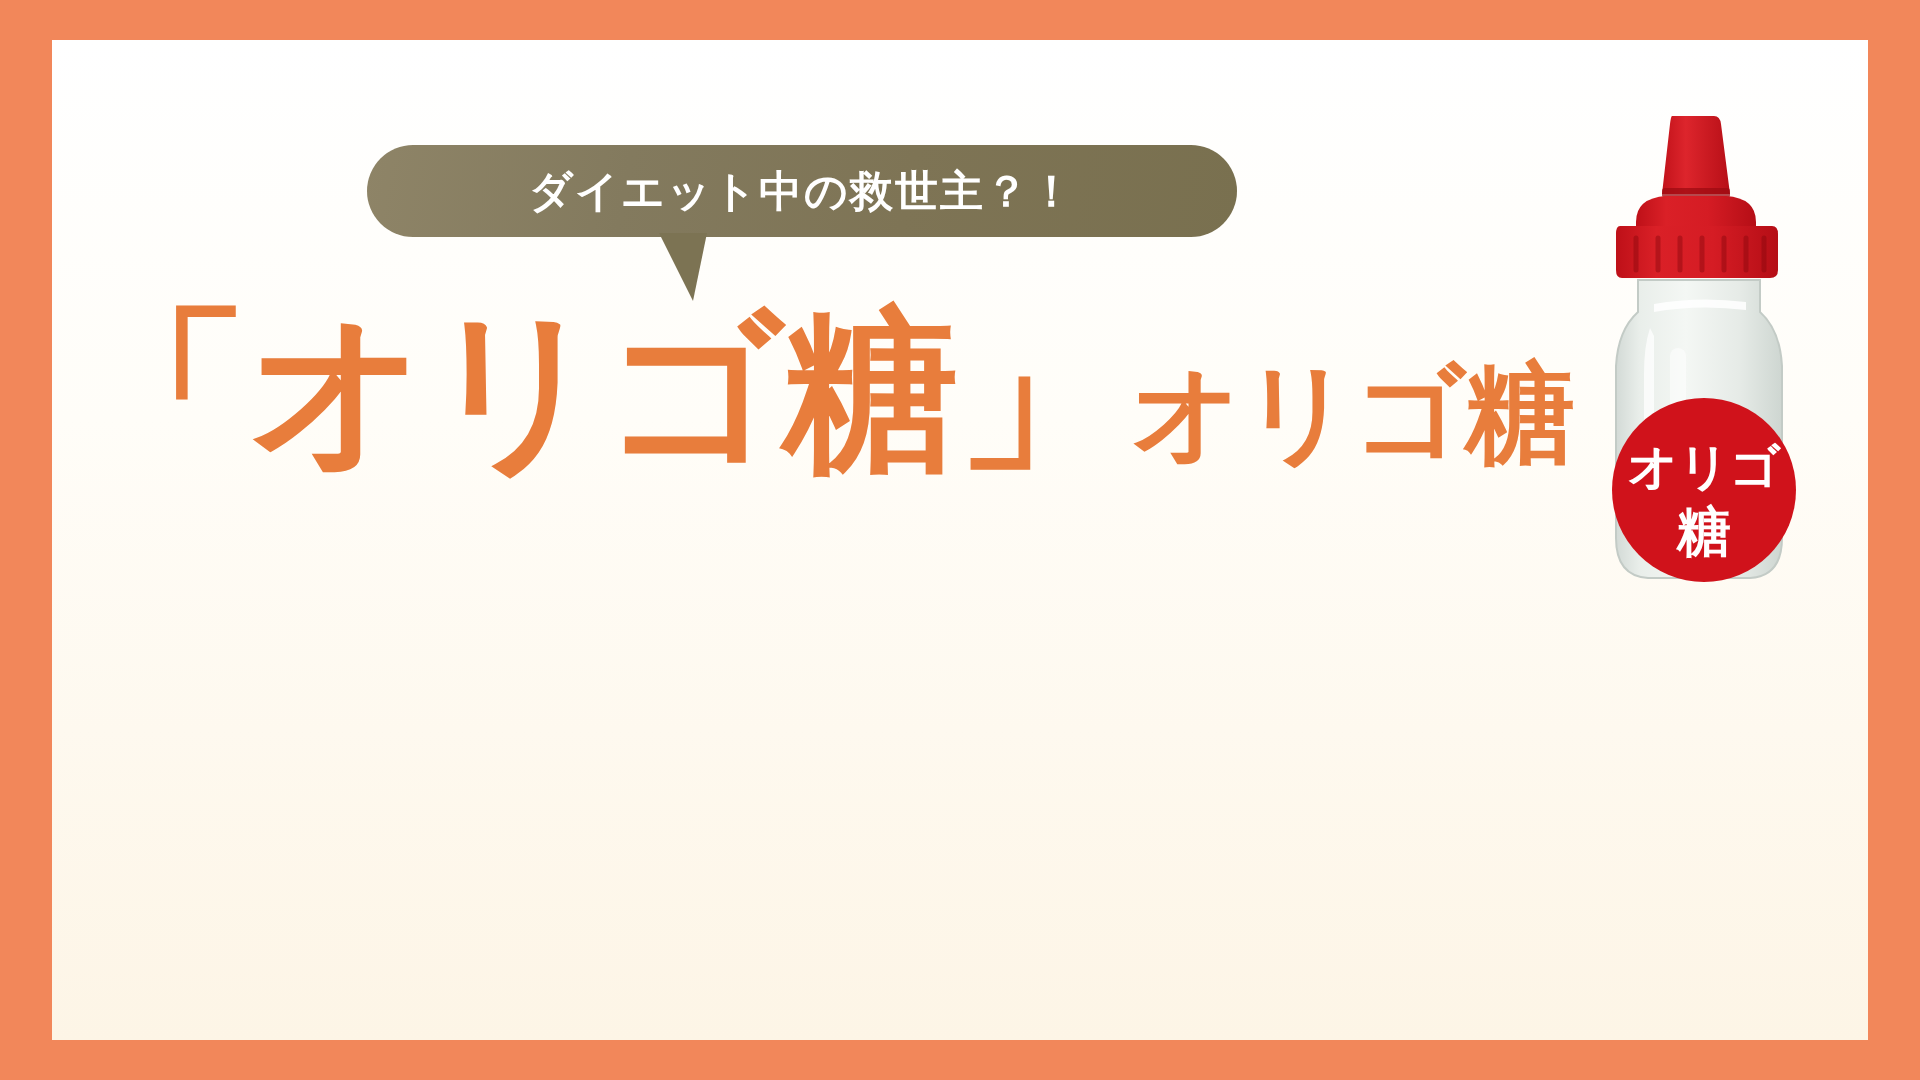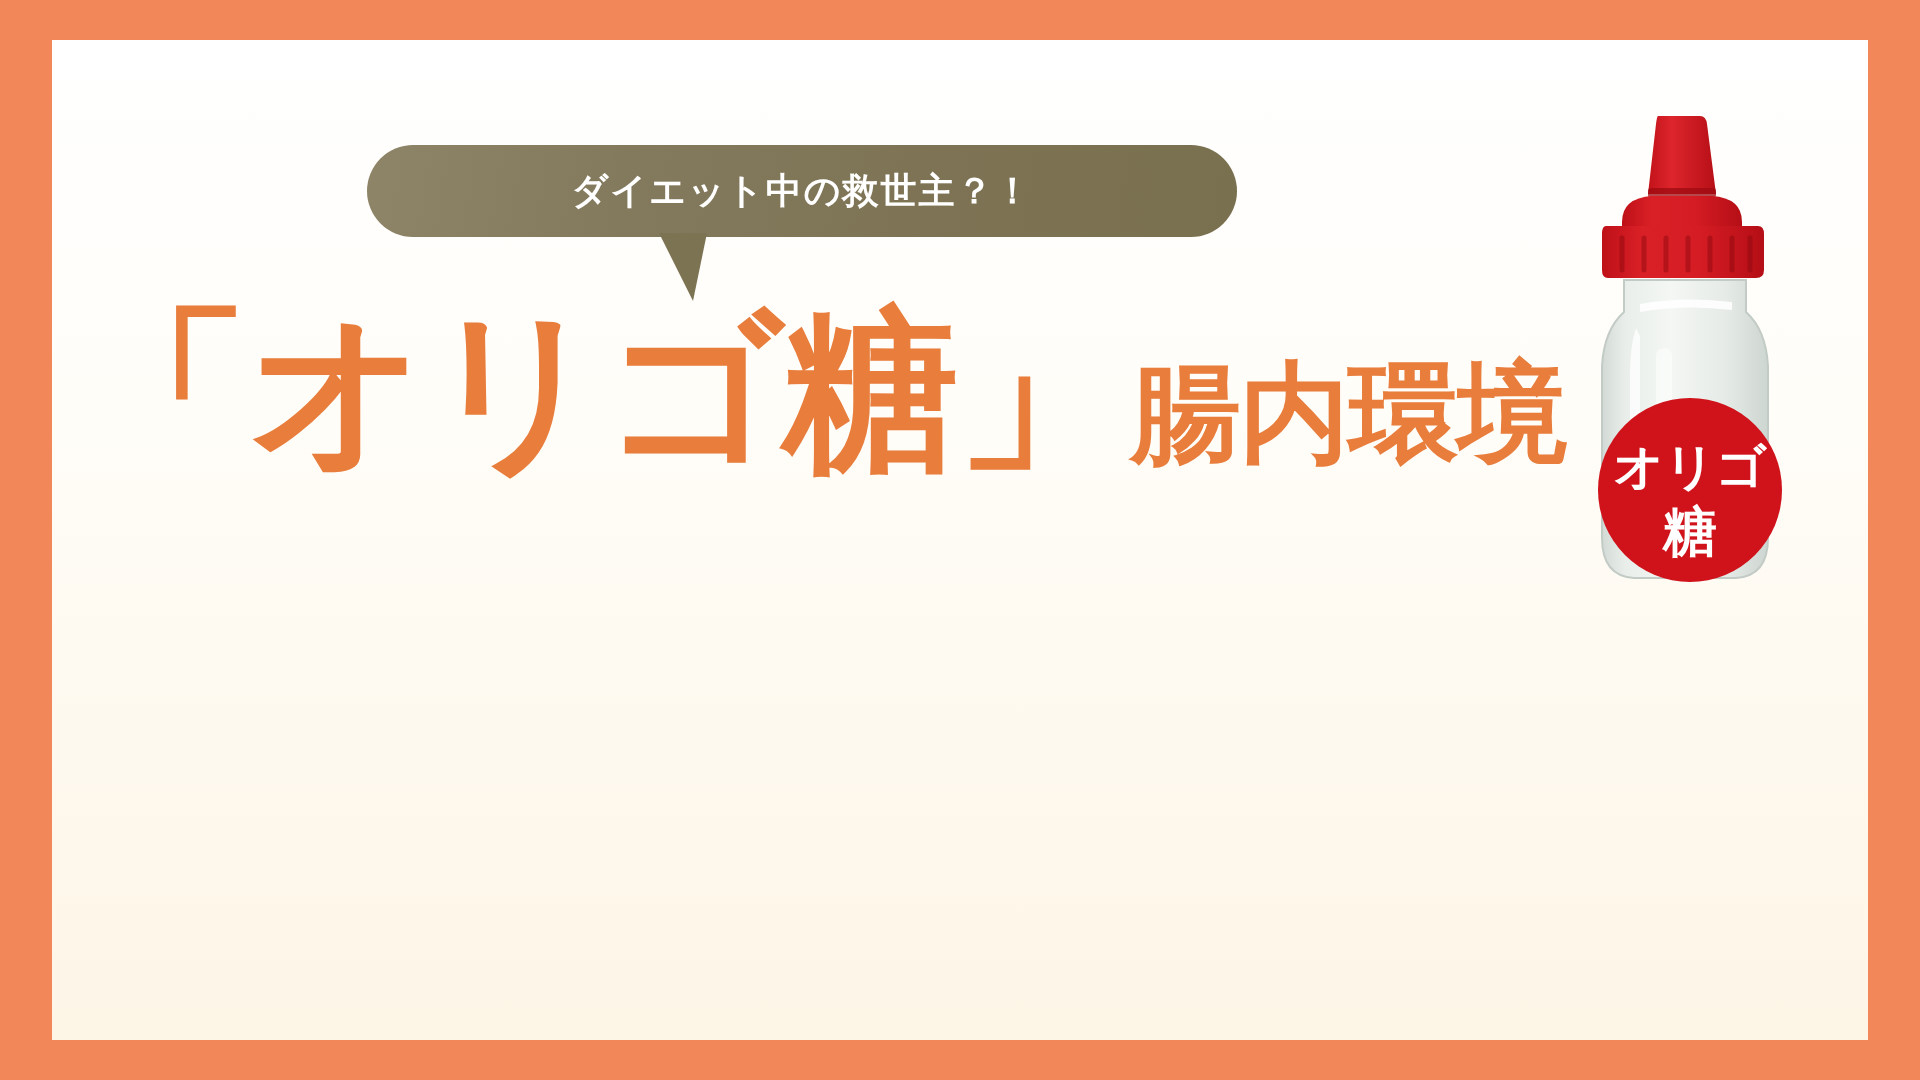--- a/index.html
+++ b/index.html
@@ -44,21 +44,21 @@
     position: relative;
     height: 92px;
     border-radius: 46px;
     background: linear-gradient(100deg, #8E8467 0%, #837A5E 30%, #7E7455 62%, #79704F 100%);
     display: flex;
     align-items: center;
     justify-content: center;
   }
   #bubble-text {
     color: #FFFFFF;
-    font-size: 36px;
+    font-size: 43px;
     font-weight: 700;
     letter-spacing: 2px;
     white-space: nowrap;
     line-height: 1;
   }
   #bubble-tail {
     position: absolute;
     left: 292px;
     top: 88px;
     width: 0;
@@ -97,21 +97,21 @@
     letter-spacing: -1px;
   }
   .hl-sm {
     font-size: 110px;
     letter-spacing: -1px;
   }
 
   
   #bottle {
     position: absolute;
-    right: 48px;
+    right: 34px;
     top: 58px;
     width: 260px;
     height: 500px;
   }
   #bottle svg { display: block; width: 100%; height: 100%; }
   .label-text {
     fill: #FFFFFF;
     font-family: "DejaVu Sans", "Liberation Sans", sans-serif;
     font-weight: 700;
     text-anchor: middle;
@@ -126,21 +126,21 @@
     <div id="bubble-wrap">
       <div id="bubble">
         <span id="bubble-text">ダイエット中の救世主？！</span>
       </div>
       <div id="bubble-tail"></div>
     </div>
 
     <div id="headline">
       <div class="hl-line">
         <span class="hl-big">「オリゴ糖」</span>
-        <span class="hl-sm">腸内環境</span>
+        <span class="hl-sm">オリゴ糖</span>
       </div>
     </div>
 
     <div id="bottle">
       <svg viewBox="0 0 260 500" xmlns="http://www.w3.org/2000/svg">
         <defs>
           <linearGradient id="bodyGrad" x1="0" y1="0" x2="1" y2="0">
             <stop offset="0%" stop-color="#D3DAD6"></stop>
             <stop offset="14%" stop-color="#E9EEEA"></stop>
             <stop offset="42%" stop-color="#F4F7F4"></stop>

